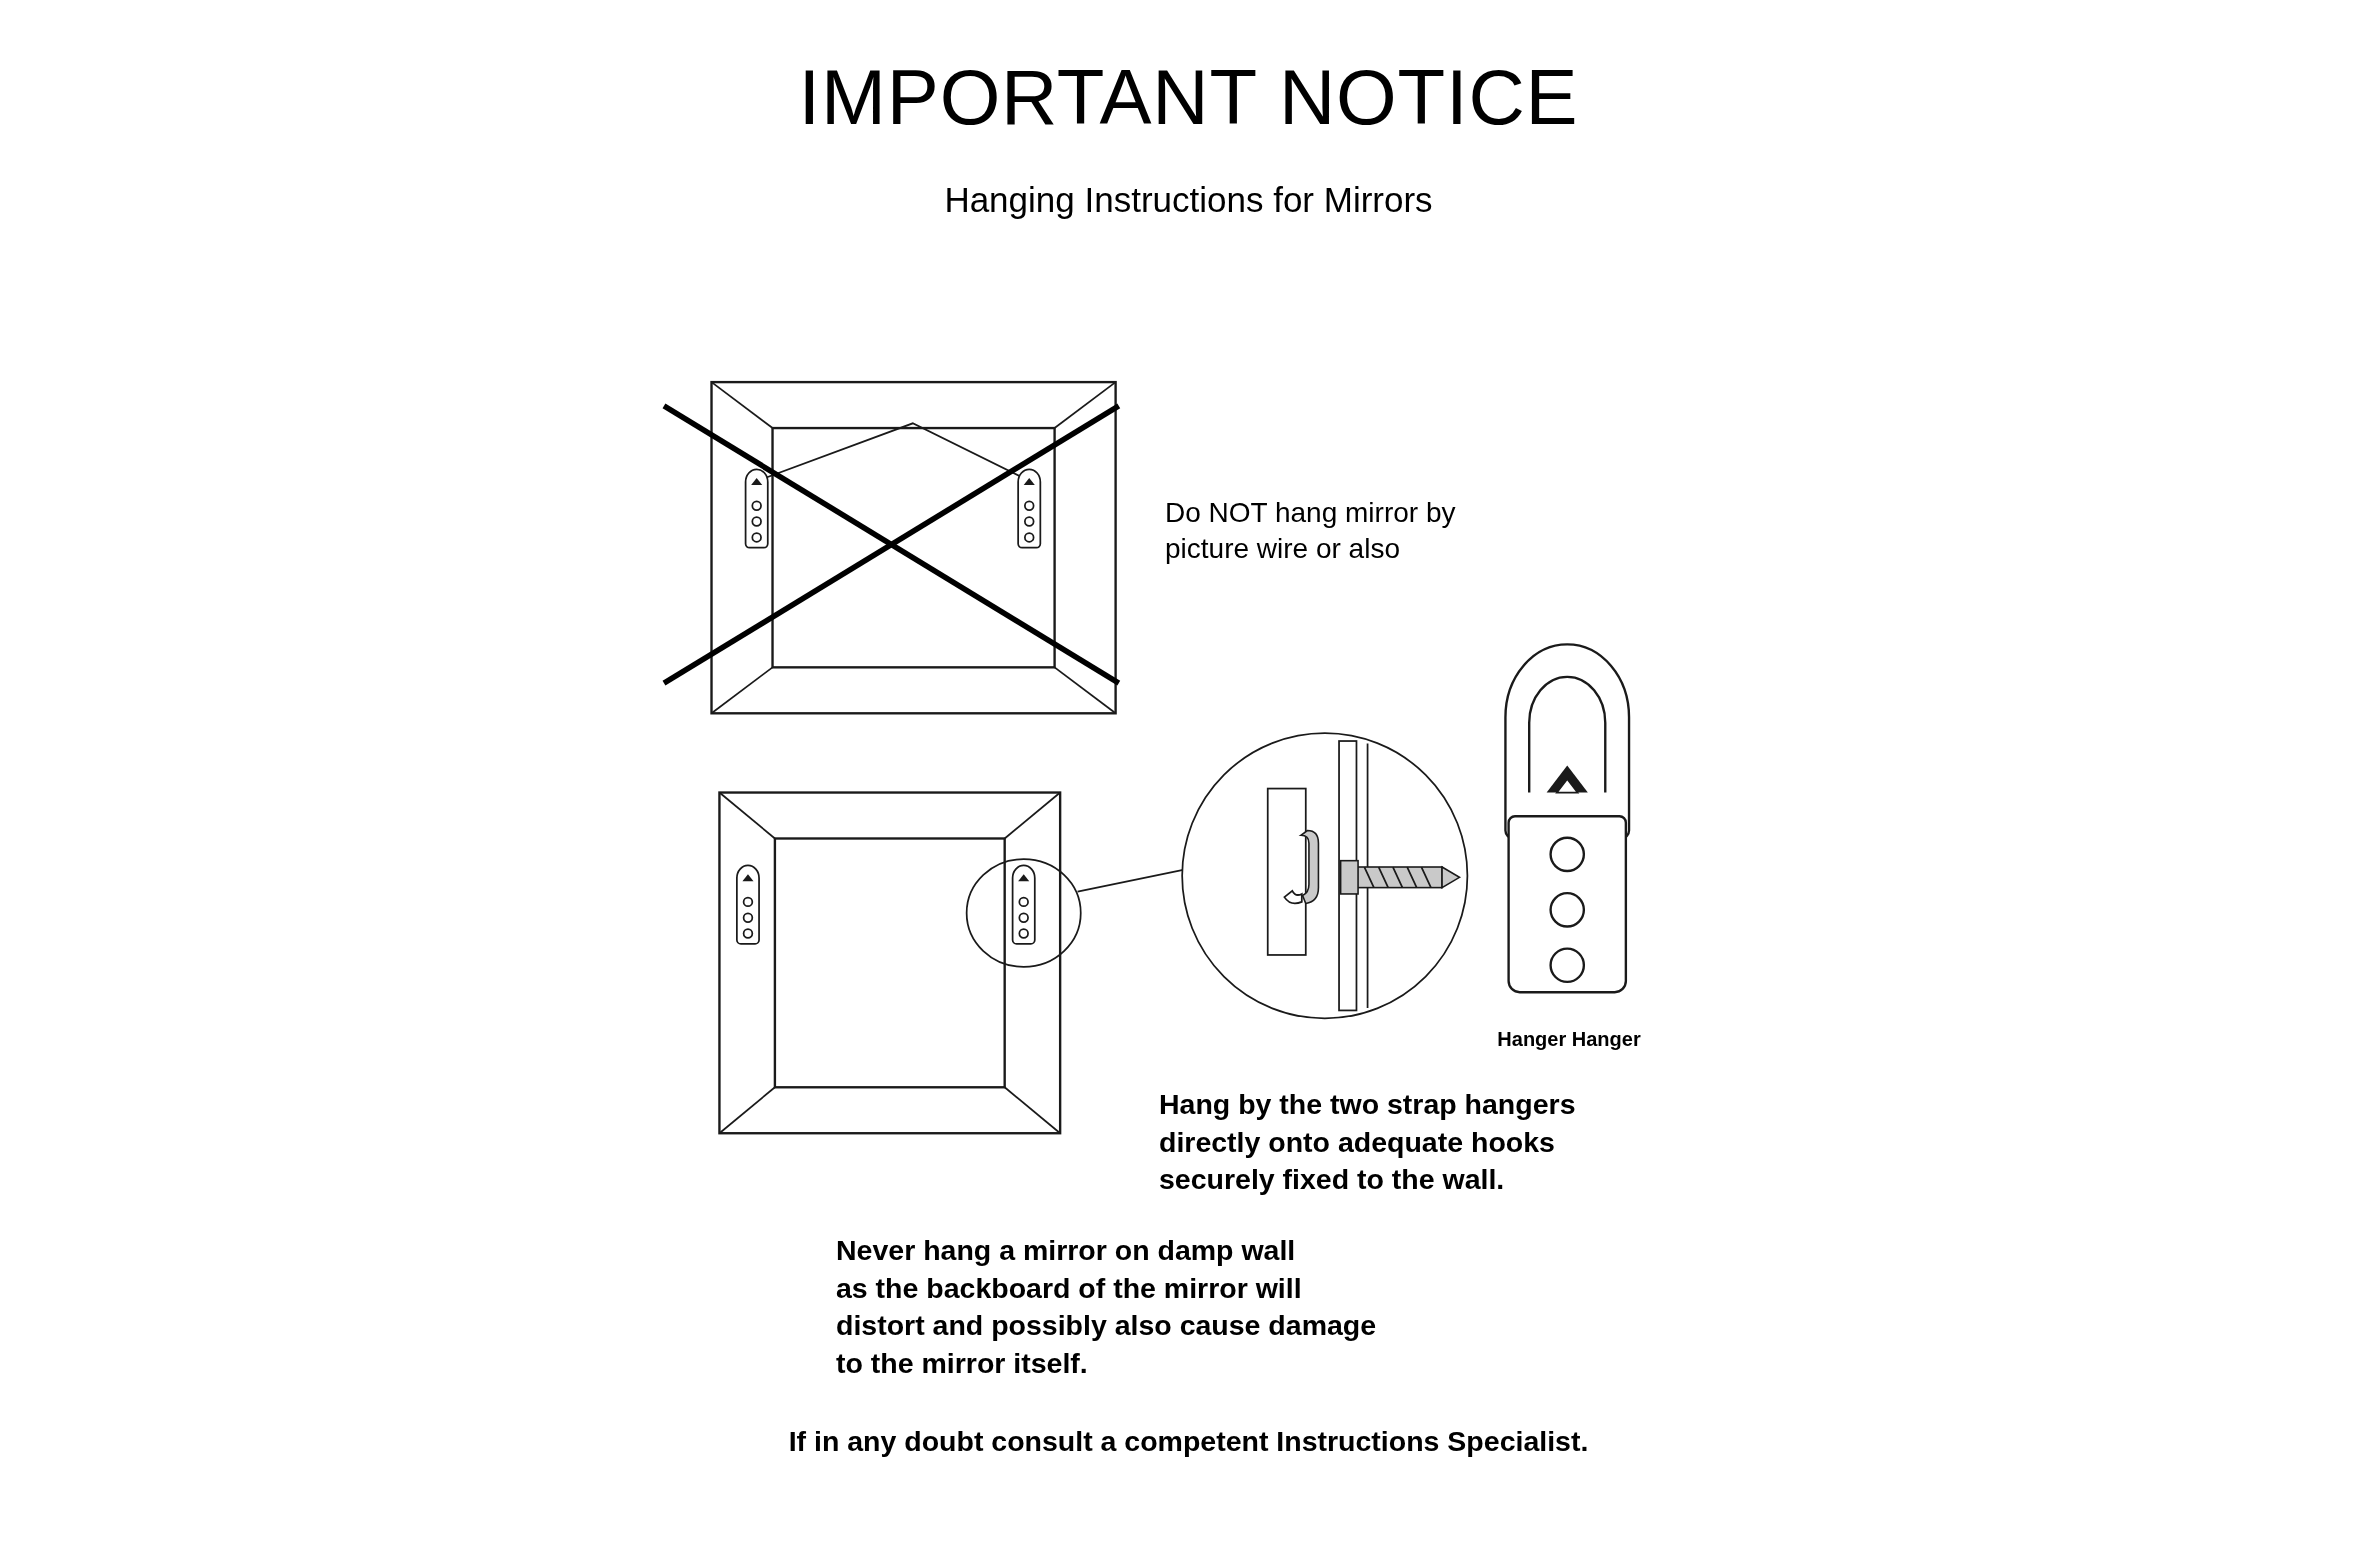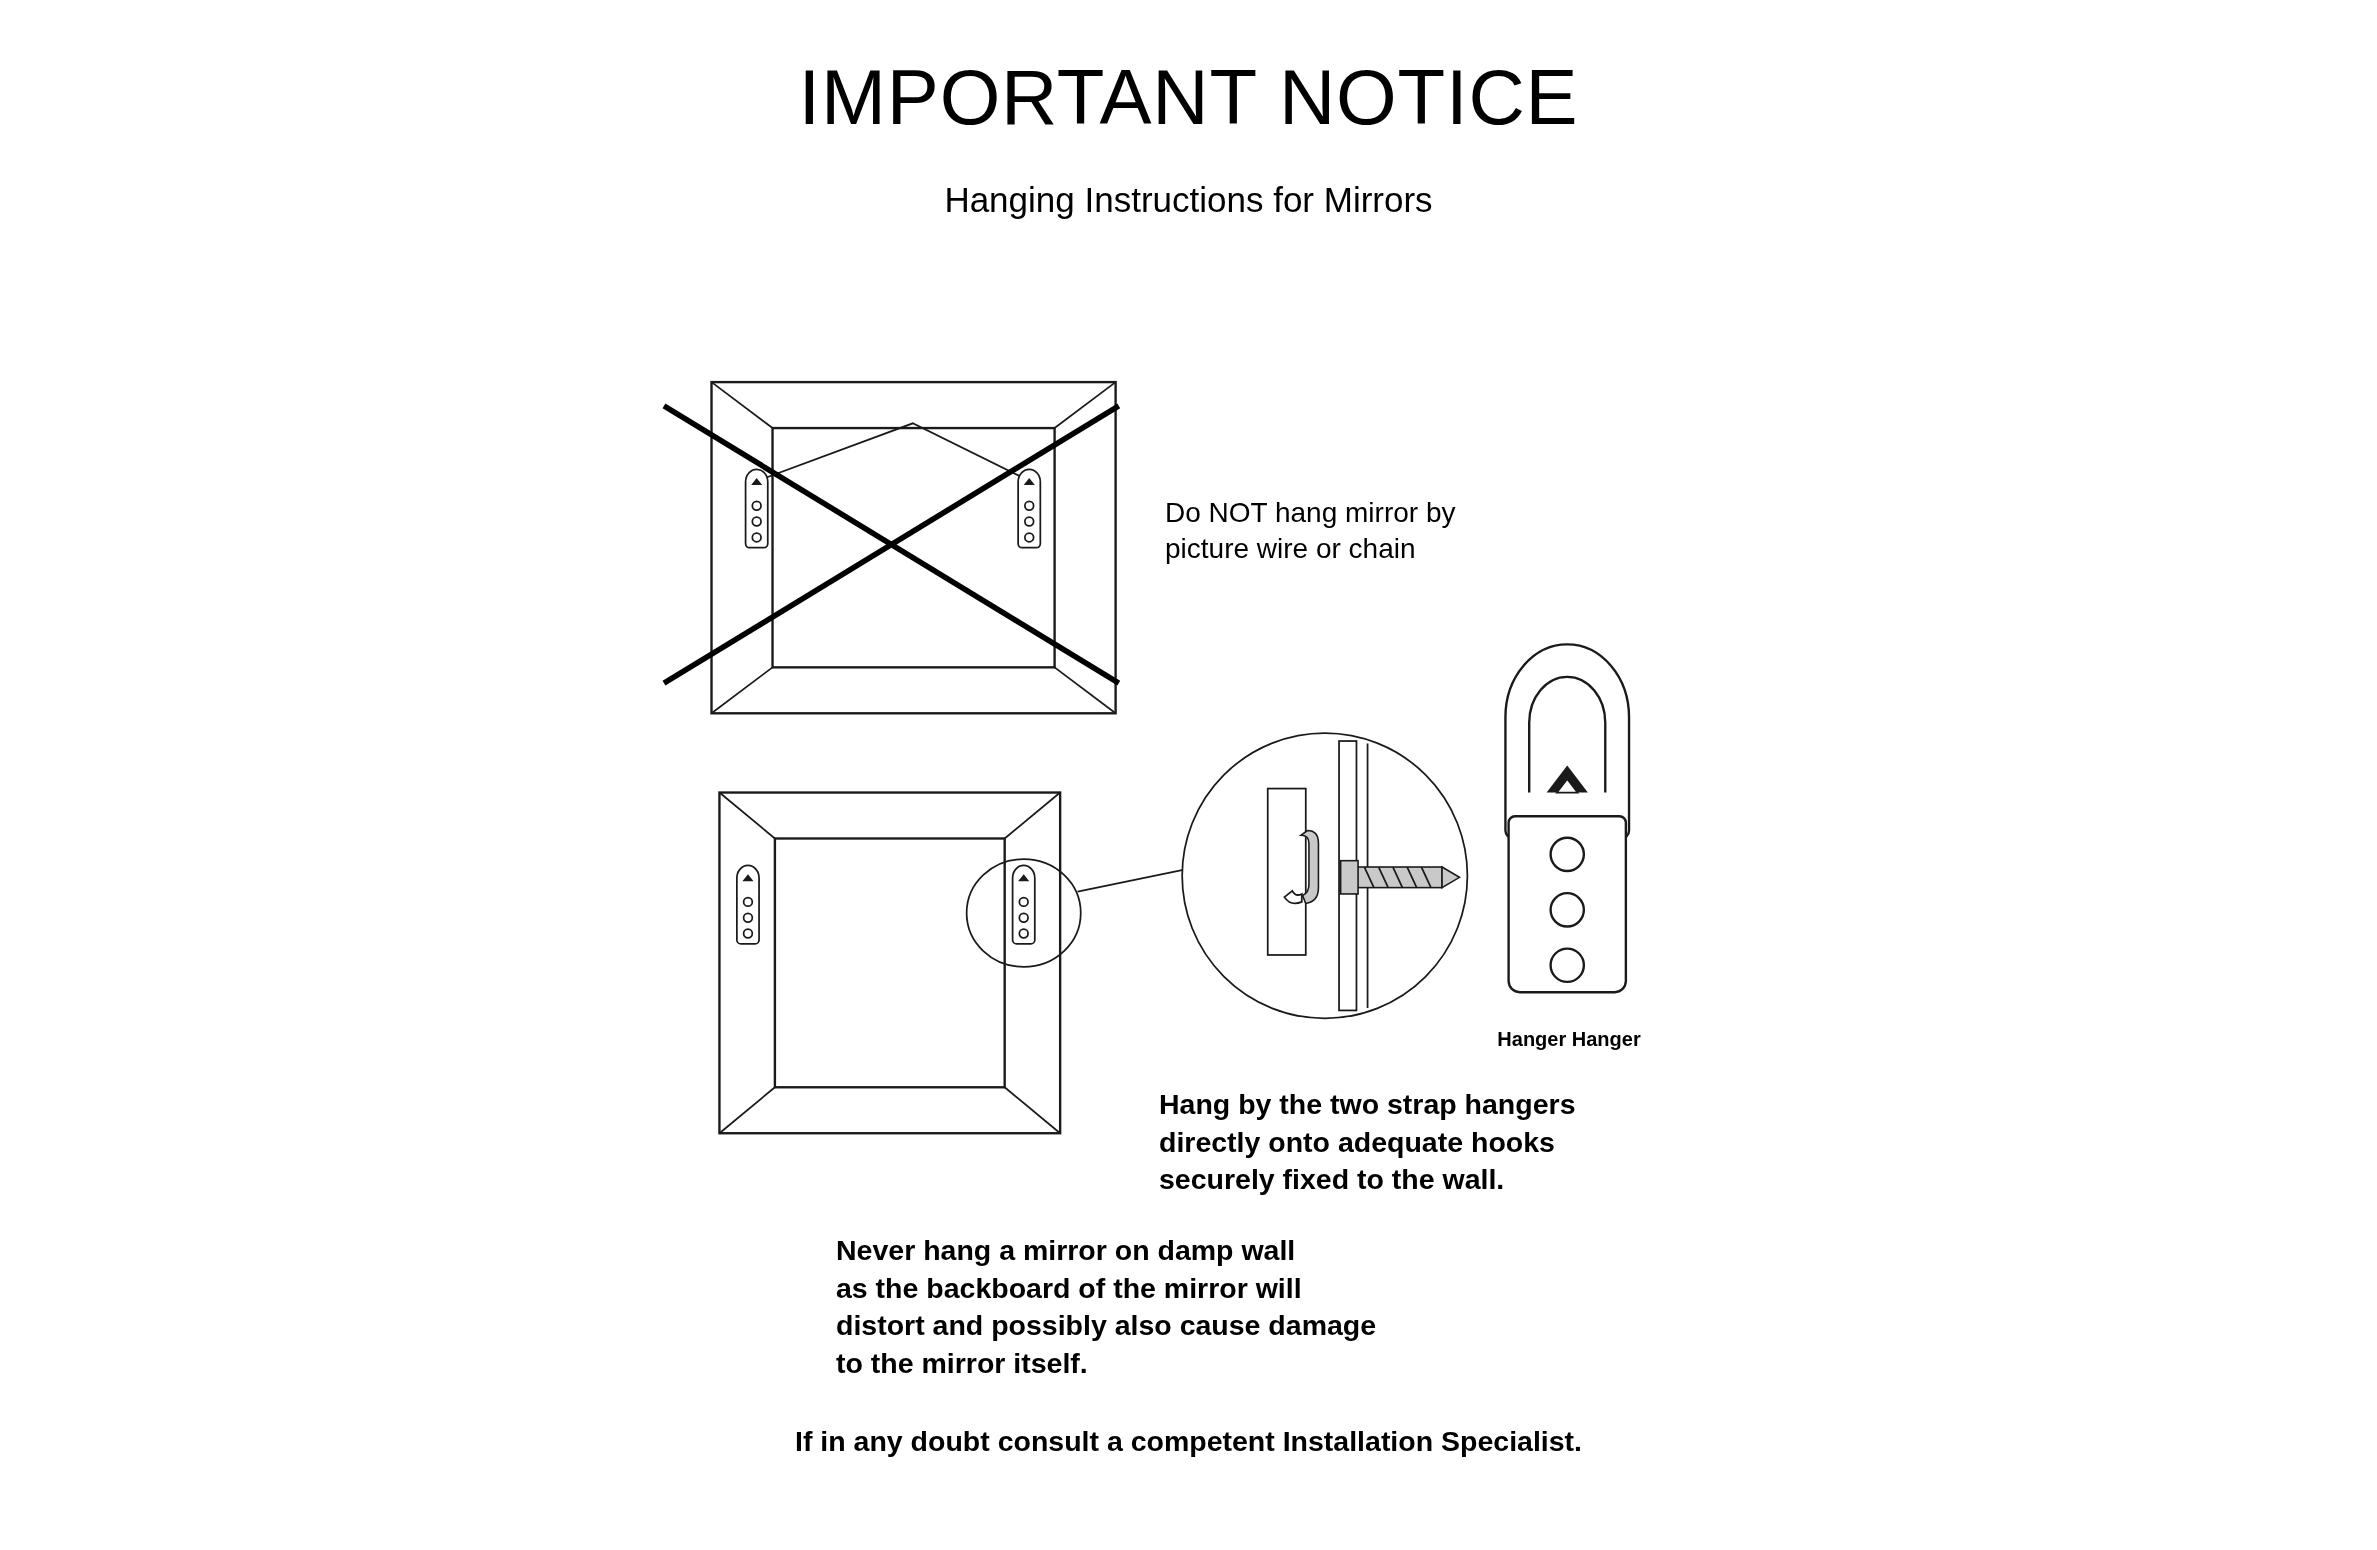--- a/index.html
+++ b/index.html
@@ -196,29 +196,29 @@
       <path class="fill-k" d="M1952,1000 l26,-34 l26,34 z"></path>
       <path class="fill-w-t" d="M1965,1000 l13,-17 l13,17 z"></path>
 
       <circle class="ln" cx="1978" cy="1078" r="21" fill="#fff"></circle>
       <circle class="ln" cx="1978" cy="1148" r="21" fill="#fff"></circle>
       <circle class="ln" cx="1978" cy="1218" r="21" fill="#fff"></circle>
     </g>
   </svg>
 
   <div class="note" id="do-not-hang-note">Do NOT hang mirror by
-picture wire or chain</div>
+picture wire or also</div>
 
   <div class="caption" id="strap-hanger-caption">Hanger Hanger</div>
 
   <div class="note-bold" id="hang-by-note">Hang by the two strap hangers
 directly onto adequate hooks
 securely fixed to the wall.</div>
 
   <div class="note-bold" id="damp-wall-note">Never hang a mirror on damp wall
 as the backboard of the mirror will
 distort and possibly also cause damage
 to the mirror itself.</div>
 
-  <div class="note-bold" id="doubt-note">If in any doubt consult a competent Installation Specialist.</div>
+  <div class="note-bold" id="doubt-note">If in any doubt consult a competent Instructions Specialist.</div>
 
 </div>
 
 
 </body></html>

